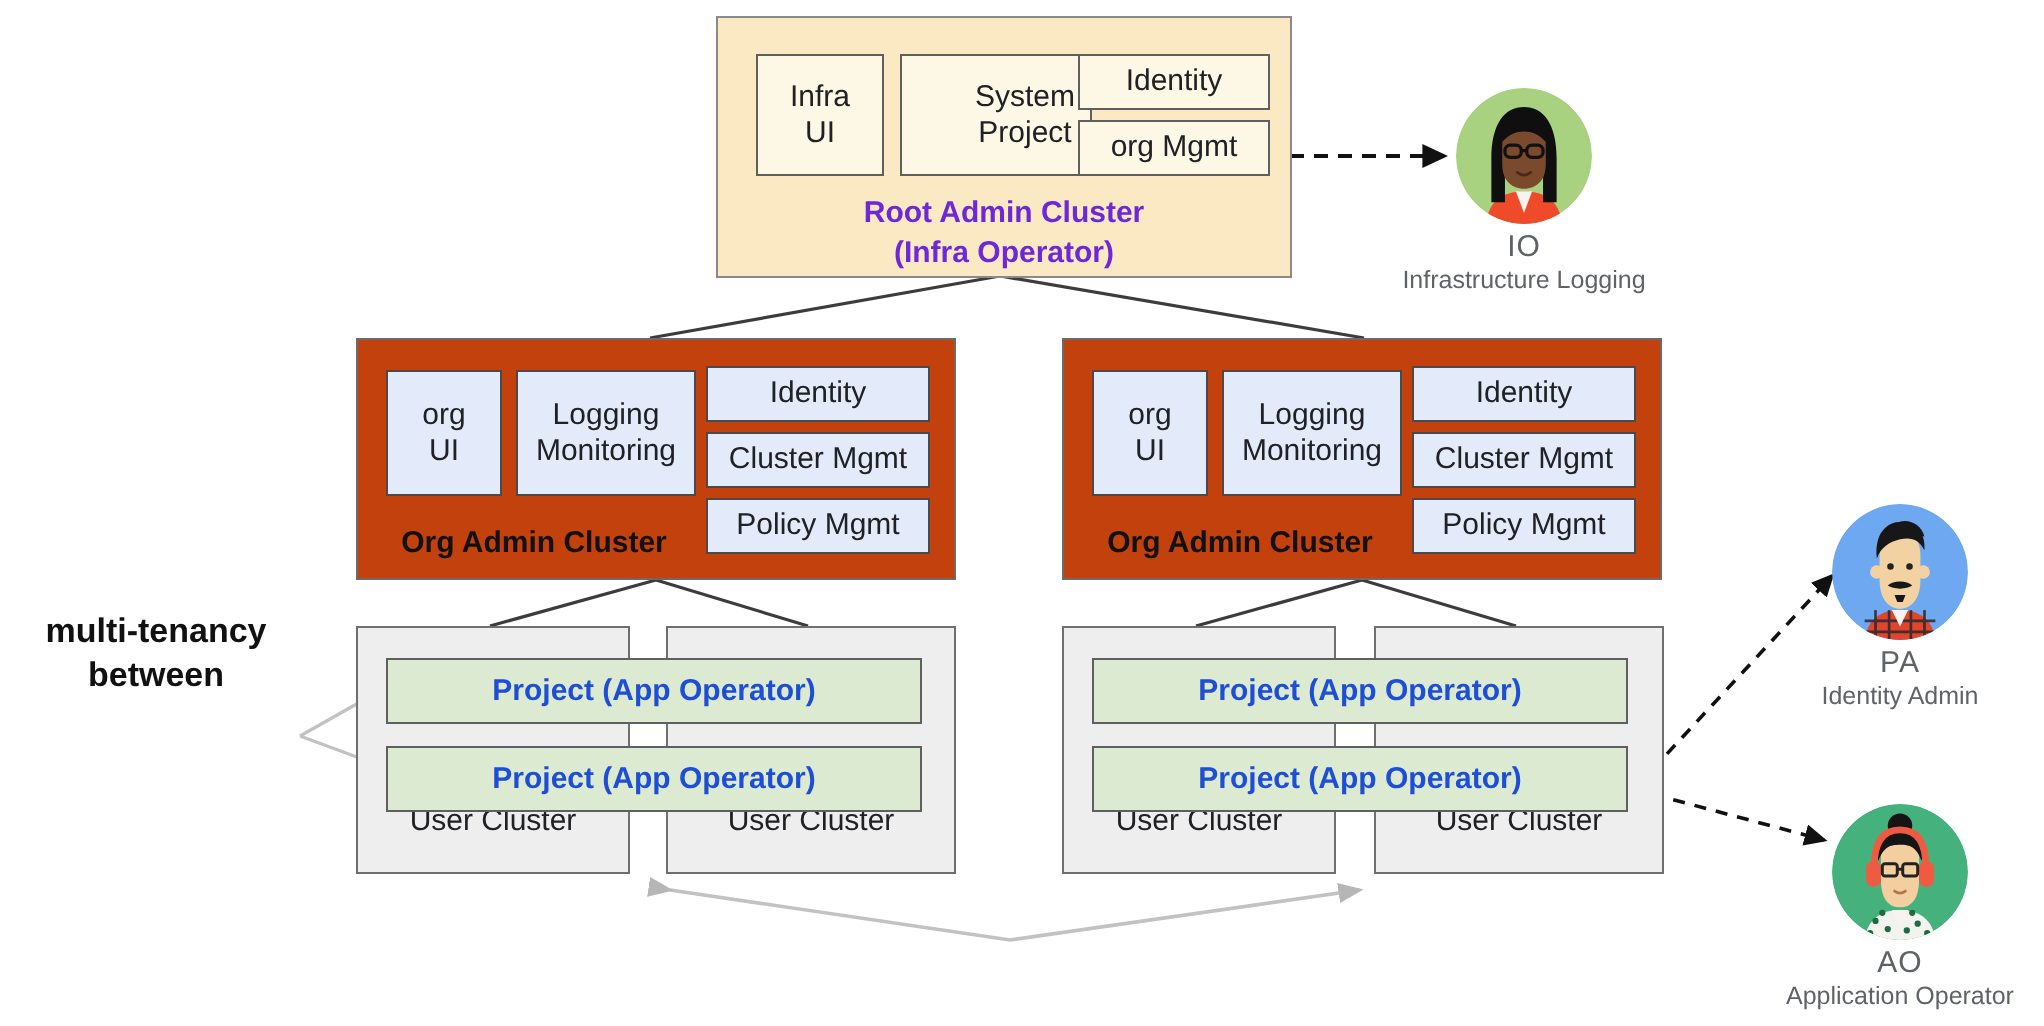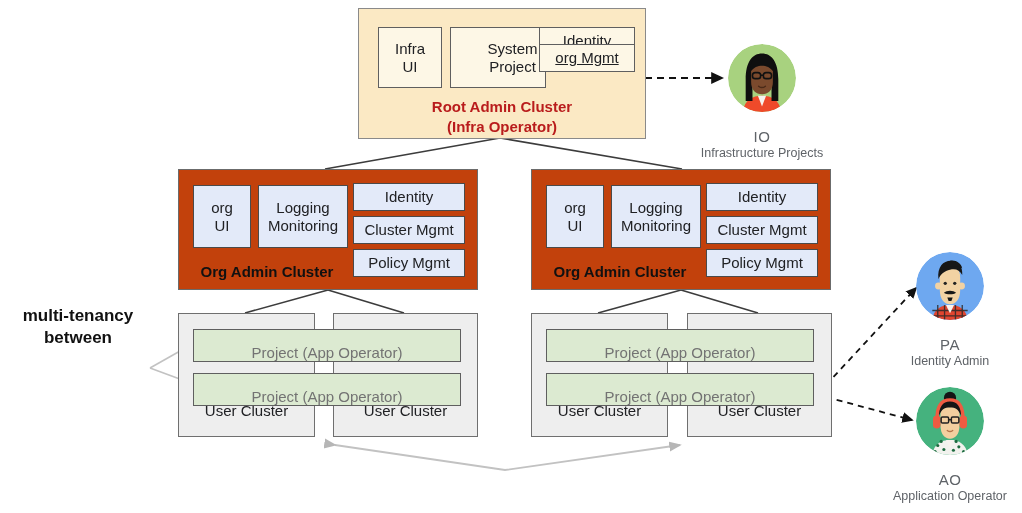--- a/index.html
+++ b/index.html
@@ -17,52 +17,52 @@
   .root-cluster{
     background:#fbe9c4;border:1.5px solid #8a8a8a;
     display:block;
   }
   .root-inner{
     background:#fdf7e6;border:1.5px solid #5f5f5f;
     font-size:15px;line-height:1.18;color:#202124;
   }
   .root-title{
     position:absolute;left:0;right:0;text-align:center;
-    font-weight:bold;font-size:15px;line-height:1.3;color:#b91c1c;
+    font-weight:bold;font-size:15px;line-height:1.3;color:#6d28d9;
   }
 
   
   .org-cluster{background:#c2410c;border:1.5px solid #6b6b6b;display:block;}
   .org-inner{background:#e3eaf9;border:1.5px solid #4a4a4a;font-size:15px;line-height:1.18;color:#202124;}
   .org-title{position:absolute;text-align:center;font-weight:bold;font-size:15px;color:#111;}
 
   
   .user-cluster{background:#eeeeee;border:1.5px solid #6f6f6f;display:block;}
   .user-label{position:absolute;left:0;right:0;text-align:center;font-size:15px;color:#202124;}
 
   
   .project{
     background:#dcead1;border:1.5px solid #5f5f5f;
-    font-weight:normal;font-size:15px;color:#737373;z-index:5;align-items:flex-end;
+    font-weight:bold;font-size:15px;color:#1d4ed8;z-index:5;
   }
 
   
   .caption-left{
     position:absolute;text-align:center;font-weight:bold;
     font-size:17px;line-height:1.30;color:#111;
   }
   .caption-bottom{
     position:absolute;left:0;right:0;text-align:center;
     font-weight:bold;font-size:19px;color:#111;
   }
 
   
   .persona{position:absolute;width:132px;text-align:center;}
   .avatar{width:68px;height:68px;border-radius:50%;margin:0 auto;display:block;overflow:hidden;}
-  .persona-abbr{font-size:15px;color:#5f6368;margin-top:16px;letter-spacing:.5px;}
+  .persona-abbr{font-size:15px;color:#5f6368;margin-top:3px;letter-spacing:.5px;}
   .persona-role{font-size:12.5px;color:#5f6368;margin-top:1px;}
 </style>
 </head>
 <body>
 
 <div id="canvas">
 
   <svg class="lines" viewBox="0 0 1022 513">
 
     <path d="M500,138 L325,169" stroke="#3c3c3c" stroke-width="1.6" fill="none"></path>
@@ -98,21 +98,21 @@
       <span>Infra</span>
       <span>UI</span>
     </div>
     <div class="box root-inner" style="left:91px;top:18px;width:96px;height:61px;flex-direction:column;padding-left:29px;">
       <span>System</span>
       <span>Project</span>
     </div>
     <div class="box root-inner" style="left:180px;top:18px;width:96px;height:28px;">
       <span>Identity</span>
     </div>
-    <div class="box root-inner" style="left:180px;top:35px;width:96px;height:28px;text-decoration:underline;">
+    <div class="box root-inner" style="left:180px;top:51px;width:96px;height:28px;">
       <span>org Mgmt</span>
     </div>
     <div class="root-title" style="top:88px;">
       <div>Root Admin Cluster</div>
       <div>(Infra Operator)</div>
     </div>
   </div>
 
   <div class="box org-cluster" style="left:178px;top:169px;width:300px;height:121px;">
     <div class="box org-inner" style="left:14px;top:15px;width:58px;height:63px;flex-direction:column;">
@@ -210,21 +210,21 @@
         <path d="M32,42 C32,24 40,16 50,16 C60,16 68,24 68,42 C62,34 56,32 50,32 C44,32 38,34 32,42 Z" fill="#0f0f0f"></path>
 
         <rect x="36" y="42" width="12" height="9" rx="4" fill="none" stroke="#111" stroke-width="2.4"></rect>
         <rect x="52" y="42" width="12" height="9" rx="4" fill="none" stroke="#111" stroke-width="2.4"></rect>
         <line x1="48" y1="46" x2="52" y2="46" stroke="#111" stroke-width="2.4"></line>
 
         <path d="M45,62 Q50,66 55,62" stroke="#4a2a18" stroke-width="2" fill="none" stroke-linecap="round"></path>
       </g>
     </svg>
     <div class="persona-abbr">IO</div>
-    <div class="persona-role">Infrastructure Projects</div>
+    <div class="persona-role">Infrastructure Logging</div>
   </div>
 
   <div class="persona" style="left:884px;top:252px;">
     <svg class="avatar" viewBox="0 0 100 100">
       <circle cx="50" cy="50" r="50" fill="#6ea8f0"></circle>
       <g clip-path="url(#clipPA)">
         <clipPath id="clipPA">
             <circle cx="50" cy="50" r="50"></circle>
           </clipPath>
 
@@ -252,21 +252,21 @@
 
         <path d="M41,60 C45,56 55,56 59,60 C55,63 45,63 41,60 Z" fill="#171717"></path>
 
         <path d="M46,67 L54,67 L52,72 L48,72 Z" fill="#171717"></path>
       </g>
     </svg>
     <div class="persona-abbr">PA</div>
     <div class="persona-role">Identity Admin</div>
   </div>
 
-  <div class="persona" style="left:884px;top:387px;">
+  <div class="persona" style="left:884px;top:402px;">
     <svg class="avatar" viewBox="0 0 100 100">
       <circle cx="50" cy="50" r="50" fill="#45b27e"></circle>
       <g clip-path="url(#clipAO)">
         <clipPath id="clipAO">
             <circle cx="50" cy="50" r="50"></circle>
           </clipPath>
 
         <path d="M24,100 C26,84 37,78 50,78 C63,78 74,84 76,100 Z" fill="#f2f2ee"></path>
         <g fill="#1d6b3f">
           <circle cx="32" cy="86" r="2.3"></circle>

